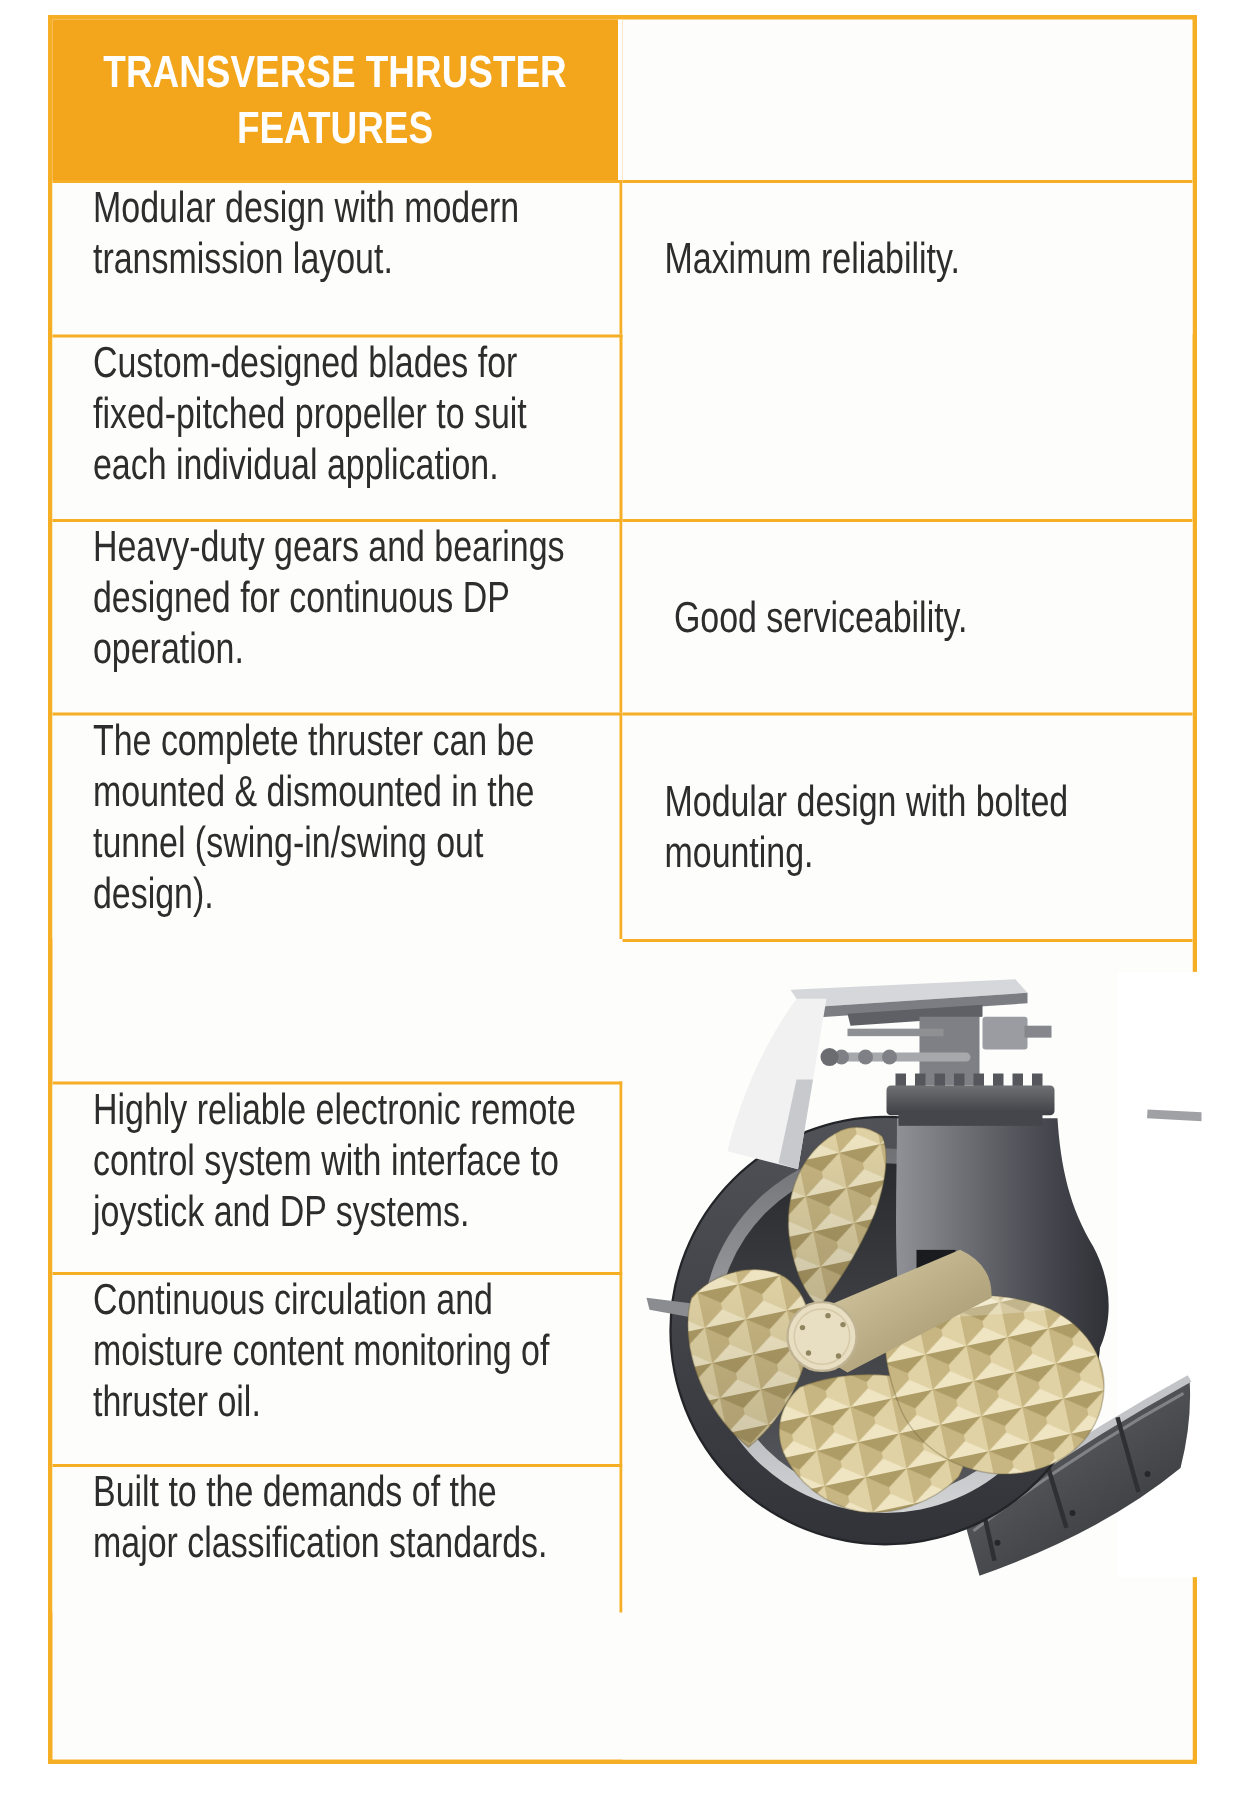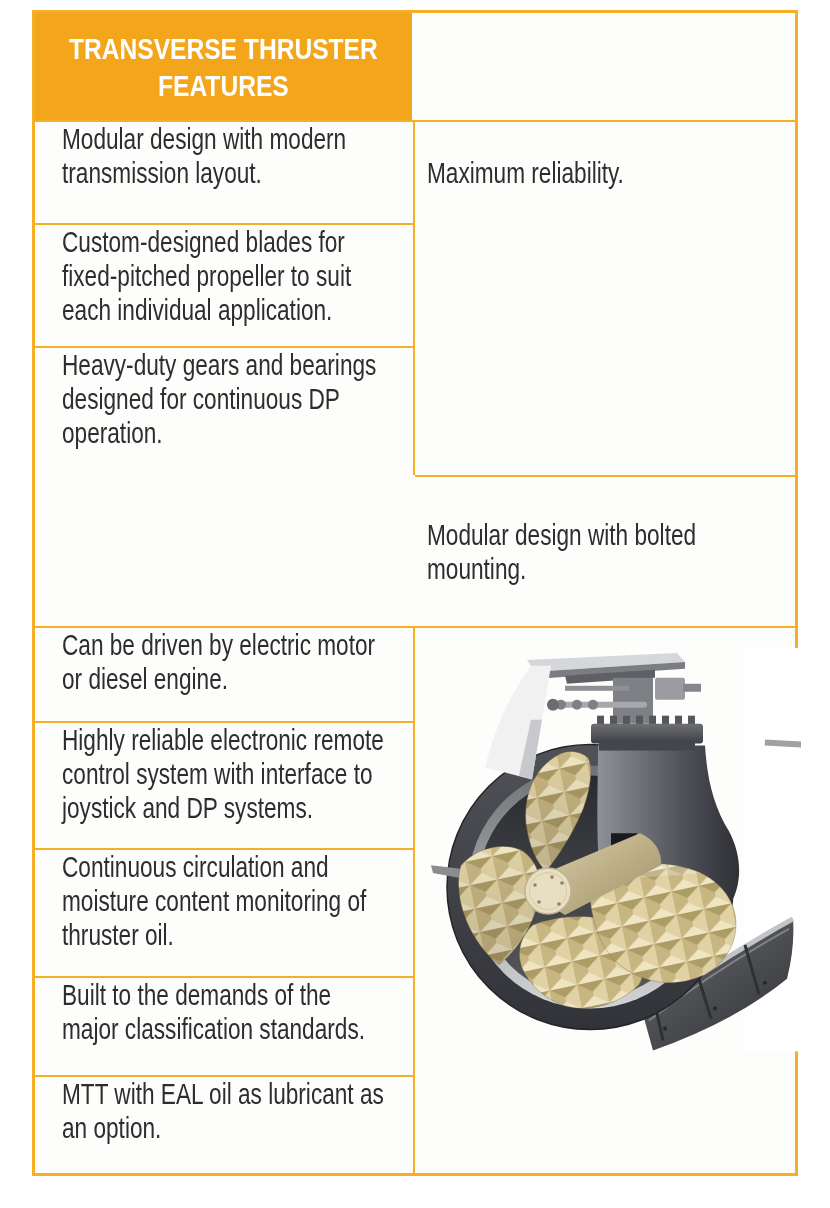--- a/index.html
+++ b/index.html
@@ -26,21 +26,21 @@
     color:#ffffff;font-weight:700;font-size:30px;line-height:37px;
     text-align:center;white-space:pre;
     transform:scaleX(0.82);transform-origin:50% 50%;
   }
   .fcell{
     grid-column:1;border-top:2px solid var(--bd);border-right:2px solid var(--bd);
     background:var(--cell);display:flex;padding-left:27px;
   }
   .acell{
     grid-column:2;border-top:2px solid var(--bd);
-    background:var(--cell);display:flex;align-items:center;padding-left:12px;
+    background:var(--cell);display:flex;align-items:center;padding-left:28px;
   }
   .t{
     color:var(--txt);font-size:29px;line-height:34px;letter-spacing:0;
     white-space:pre;transform:scaleX(0.78);transform-origin:0 50%;
   }
   .imgcell{
     grid-column:2;grid-row:6 / span 5;
     border-top:2px solid var(--bd);
     background:var(--cell);position:relative;overflow:visible;
   }
@@ -68,47 +68,48 @@
     <div class="t">Custom-designed blades for
 fixed-pitched propeller to suit
 each individual application.</div>
   </div>
 
   <div class="fcell" style="grid-row:4">
     <div class="t">Heavy-duty gears and bearings
 designed for continuous DP
 operation.</div>
   </div>
-
+  <div class="acell" style="grid-row:4">
+    <div class="t"> Good serviceability.</div>
+  </div>
+
+  <div class="fcell" style="grid-row:5">
+    <div class="t">The complete thruster can be
+mounted &amp; dismounted in the
+tunnel (swing-in/swing out
+design).</div>
+  </div>
   <div class="acell" style="grid-row:5">
     <div class="t">Modular design with bolted
 mounting.</div>
   </div>
 
-  <div class="fcell" style="grid-row:6">
-    <div class="t">Can be driven by electric motor
-or diesel engine.</div>
-  </div>
   <div class="fcell" style="grid-row:8">
     <div class="t">Continuous circulation and
 moisture content monitoring of
 thruster oil.</div>
   </div>
   <div class="fcell" style="grid-row:7">
     <div class="t">Highly reliable electronic remote
 control system with interface to
 joystick and DP systems.</div>
   </div>
   <div class="fcell" style="grid-row:9">
     <div class="t">Built to the demands of the
 major classification standards.</div>
-  </div>
-  <div class="fcell" style="grid-row:10">
-    <div class="t">MTT with EAL oil as lubricant as
-an option.</div>
   </div>
 
   <div class="imgcell">
     <svg viewBox="0 0 386 547" preserveAspectRatio="none">
       <defs>
         <pattern id="facet" width="28" height="24" patternUnits="userSpaceOnUse" patternTransform="rotate(-12)">
           <rect width="28" height="24" fill="#D7C693"></rect>
           <path d="M0,0 L14,10 L28,0 Z" fill="#AE9C66"></path>
           <path d="M0,24 L14,14 L28,24 Z" fill="#EFE5C2"></path>
           <path d="M0,0 L14,10 L14,14 L0,24 Z" fill="#C8B682"></path>

